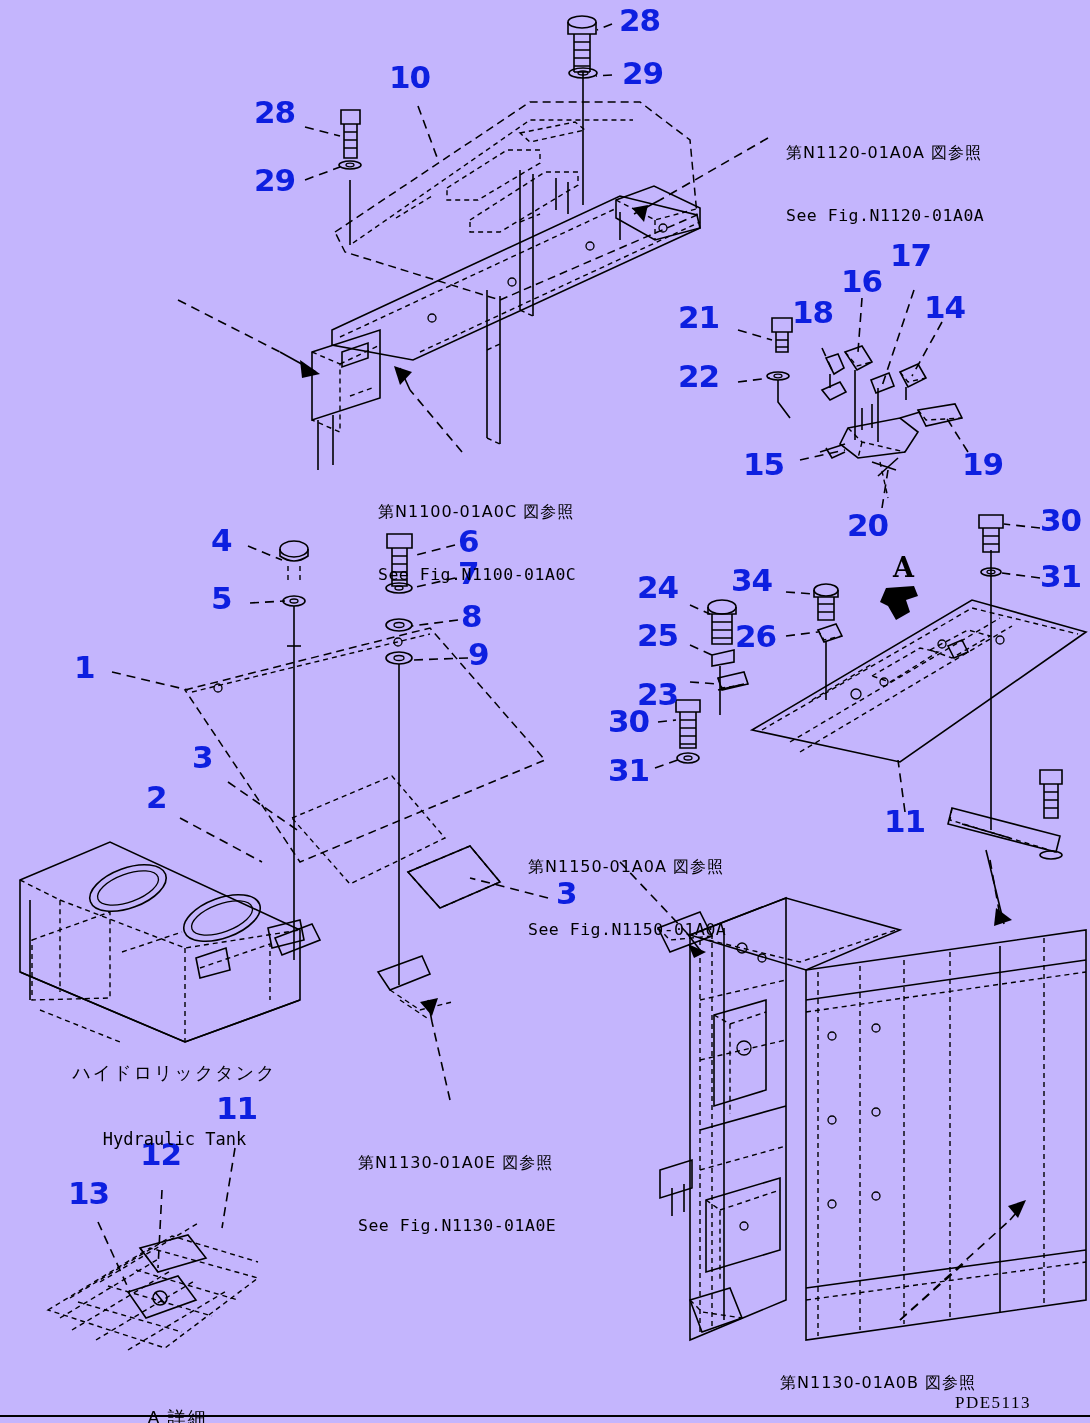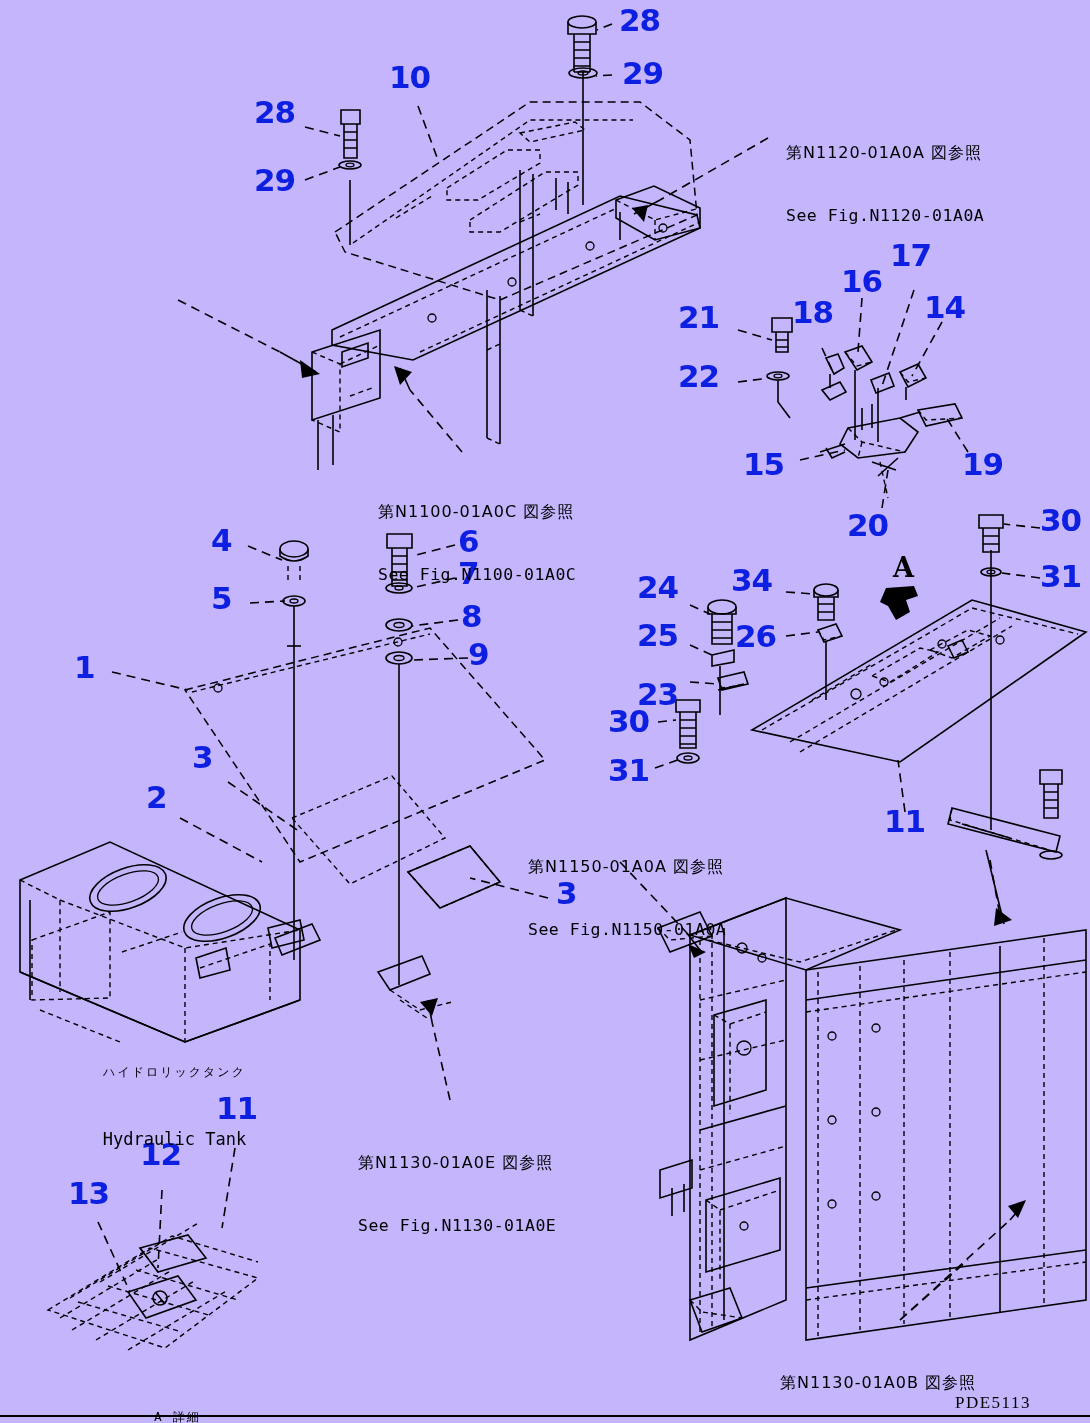--- a/index.html
+++ b/index.html
@@ -34,21 +34,21 @@
   .reftext .jp{font-family:"DejaVu Sans", sans-serif;font-size:16px;letter-spacing:1px;}
   .caption{
     position:absolute;
     color:#000;
     font-family:"DejaVu Sans Mono", monospace;
     font-size:17px;
     line-height:22px;
     white-space:pre;
     text-align:center;
   }
-  .caption .jp{font-family:Liberation Mono, monospace;font-size:12px;letter-spacing:2px;}
+  .caption .jp{font-family:Liberation Sans, sans-serif;font-size:18px;letter-spacing:2px;}
   .amark{
     position:absolute;
     color:#000;
     font-family:"DejaVu Serif", serif;
     font-weight:bold;
     font-size:27px;
   }
   .drawcode{
     position:absolute;
     color:#000;

